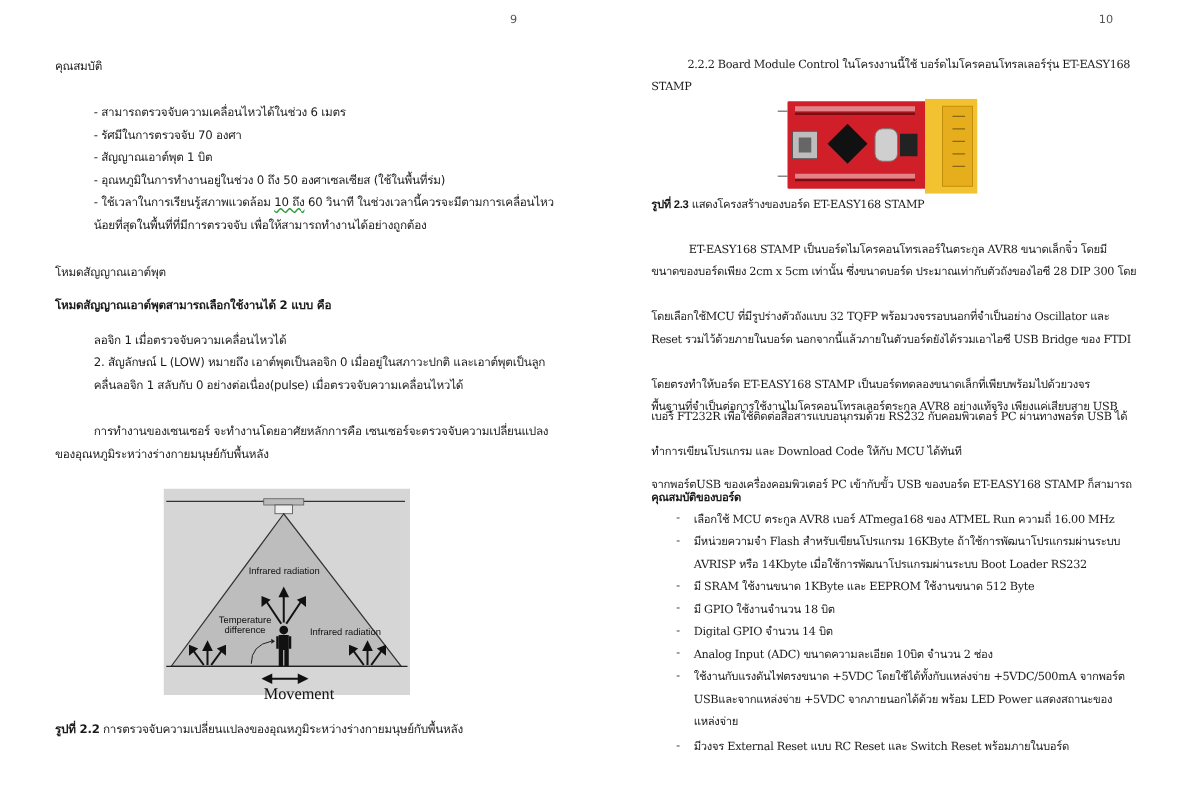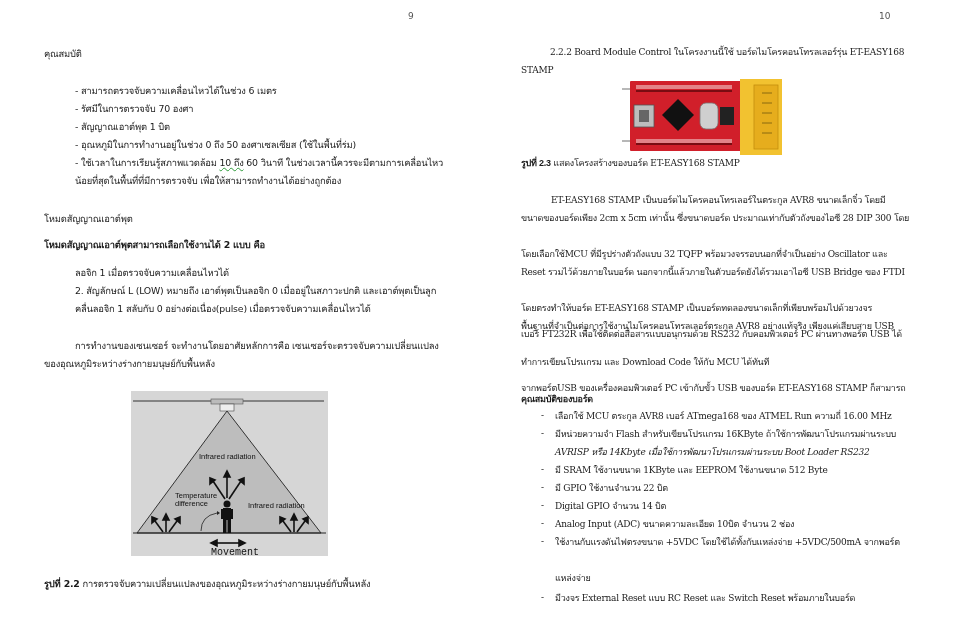--- a/index.html
+++ b/index.html
@@ -84,26 +84,26 @@
       </g>
       <path d="M 70 140 Q 70 125 86 122" stroke="#222" stroke-width="0.8" fill="none"></path>
       <polygon points="86,120 89,122 86,124" fill="#222"></polygon>
       <g stroke="#111" stroke-width="1.6" fill="#111">
         <line x1="84" y1="152" x2="110" y2="152"></line>
         <polygon points="80,152 86,149 86,155"></polygon>
         <polygon points="114,152 108,149 108,155"></polygon>
       </g>
     </svg>
     <div style="position:absolute; left:68px; top:61px; font-size:7.5px; font-family:'Liberation Sans',sans-serif; color:#111; white-space:nowrap;">Infrared radiation</div>
-    <div style="position:absolute; left:44px; top:101px; font-size:7.5px; font-family:'Liberation Sans',sans-serif; color:#111; white-space:nowrap; line-height:8px; ">
+    <div style="position:absolute; left:44px; top:101px; font-size:7.5px; font-family:'Liberation Sans',sans-serif; color:#111; white-space:nowrap; line-height:8px; text-align:center;">
       <div>Temperature</div>
       <div>difference</div>
     </div>
     <div style="position:absolute; left:117px; top:110px; font-size:7.5px; font-family:'Liberation Sans',sans-serif; color:#111; white-space:nowrap;">Infrared radiation</div>
-    <div style="position:absolute; left:80px; top:156px; font-size:10px; font-family:Liberation Mono, monospace; color:#111; white-space:nowrap;">Movement</div>
+    <div style="position:absolute; left:80px; top:156px; font-size:13px; font-family:Liberation Serif, serif; color:#111; white-space:nowrap;">Movement</div>
   </div>
 
   <div class="t" style="left:44px; top:577px;"><span class="b">รูปที่ 2.2</span><span>  การตรวจจับความเปลี่ยนแปลงของอุณหภูมิระหว่างร่างกายมนุษย์กับพื้นหลัง</span></div>
 </div>
 
 <div class="gutter"></div>
 
 <div id="page-right" class="page">
   <div class="pnum" style="left:417px;">10</div>
 
@@ -154,33 +154,34 @@
   <div class="tr" style="left:59px; top:338px;margin-top:44px;">จากพอร์ตUSB ของเครื่องคอมพิวเตอร์ PC เข้ากับขั้ว USB ของบอร์ด ET-EASY168 STAMP ก็สามารถ</div>
   <div class="tr" style="left:59px; top:356px;">ทำการเขียนโปรแกรม และ Download Code ให้กับ MCU ได้ทันที</div>
 
   <div class="tr b" style="left:59px; top:393px; font-family:'DejaVu Sans',sans-serif;">คุณสมบัติของบอร์ด</div>
 
   <div class="dash" style="left:79px; top:410px;">-</div>
   <div class="tr" style="left:93px; top:410px;">เลือกใช้ MCU ตระกูล AVR8 เบอร์ ATmega168 ของ ATMEL Run ความถี่ 16.00 MHz</div>
 
   <div class="dash" style="left:79px; top:428px;">-</div>
   <div class="tr" style="left:93px; top:428px;">มีหน่วยความจำ Flash สำหรับเขียนโปรแกรม 16KByte ถ้าใช้การพัฒนาโปรแกรมผ่านระบบ</div>
-  <div class="tr" style="left:93px; top:446px;font-style:italic;">AVRISP หรือ 14Kbyte เมื่อใช้การพัฒนาโปรแกรมผ่านระบบ Boot Loader RS232</div>
+  <div class="tr" style="left:93px; top:446px;">AVRISP หรือ 14Kbyte เมื่อใช้การพัฒนาโปรแกรมผ่านระบบ Boot Loader RS232</div>
 
   <div class="dash" style="left:79px; top:464px;">-</div>
   <div class="tr" style="left:93px; top:464px;">มี SRAM ใช้งานขนาด 1KByte และ EEPROM ใช้งานขนาด 512 Byte</div>
 
   <div class="dash" style="left:79px; top:482px;">-</div>
-  <div class="tr" style="left:93px; top:482px;">มี GPIO ใช้งานจำนวน 22 บิต</div>
+  <div class="tr" style="left:93px; top:482px;">มี GPIO ใช้งานจำนวน 18 บิต</div>
 
   <div class="dash" style="left:79px; top:500px;">-</div>
   <div class="tr" style="left:93px; top:500px;">Digital GPIO จำนวน 14 บิต</div>
 
   <div class="dash" style="left:79px; top:518px;">-</div>
   <div class="tr" style="left:93px; top:518px;">Analog Input (ADC) ขนาดความละเอียด 10บิต จำนวน 2 ช่อง</div>
 
   <div class="dash" style="left:79px; top:536px;">-</div>
   <div class="tr" style="left:93px; top:536px;">ใช้งานกับแรงดันไฟตรงขนาด +5VDC โดยใช้ได้ทั้งกับแหล่งจ่าย +5VDC/500mA จากพอร์ต</div>
+  <div class="tr" style="left:93px; top:554px;">USBและจากแหล่งจ่าย +5VDC จากภายนอกได้ด้วย พร้อม LED Power แสดงสถานะของ</div>
   <div class="tr" style="left:93px; top:572px;">แหล่งจ่าย</div>
 
   <div class="dash" style="left:79px; top:592px;">-</div>
   <div class="tr" style="left:93px; top:592px;">มีวงจร External Reset แบบ RC Reset และ Switch Reset พร้อมภายในบอร์ด</div>
 </div>
 
 </body></html>

